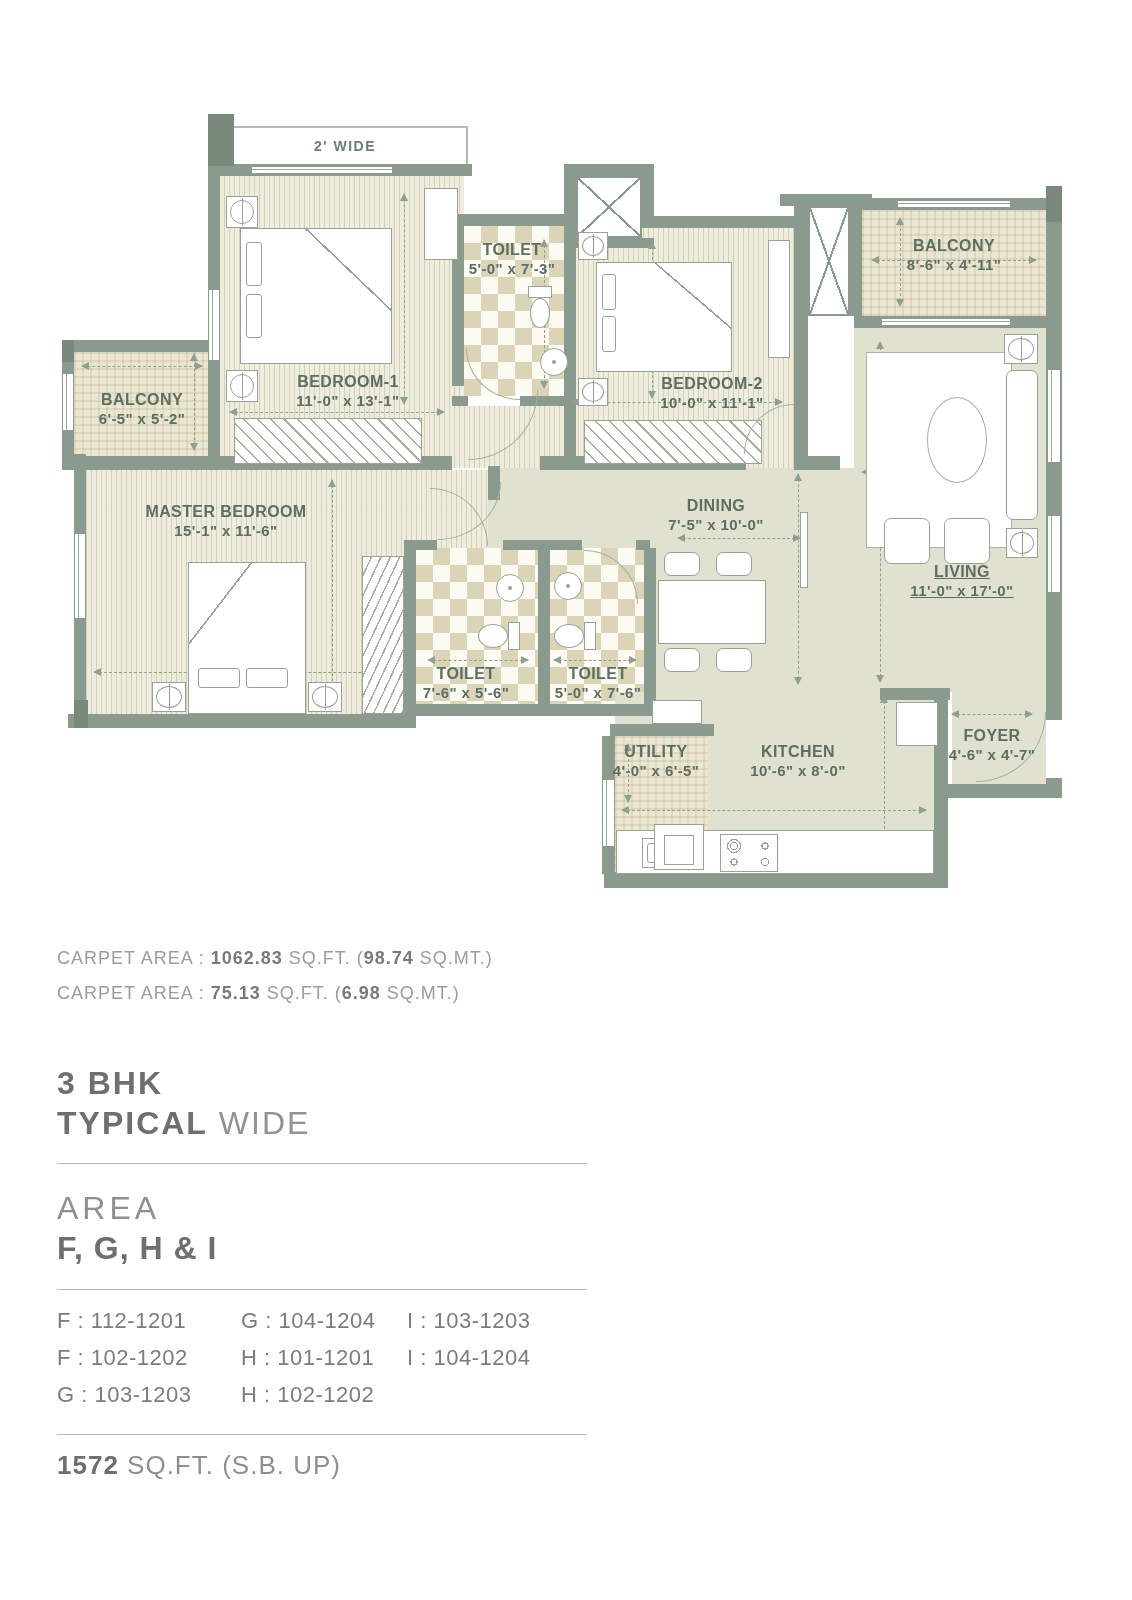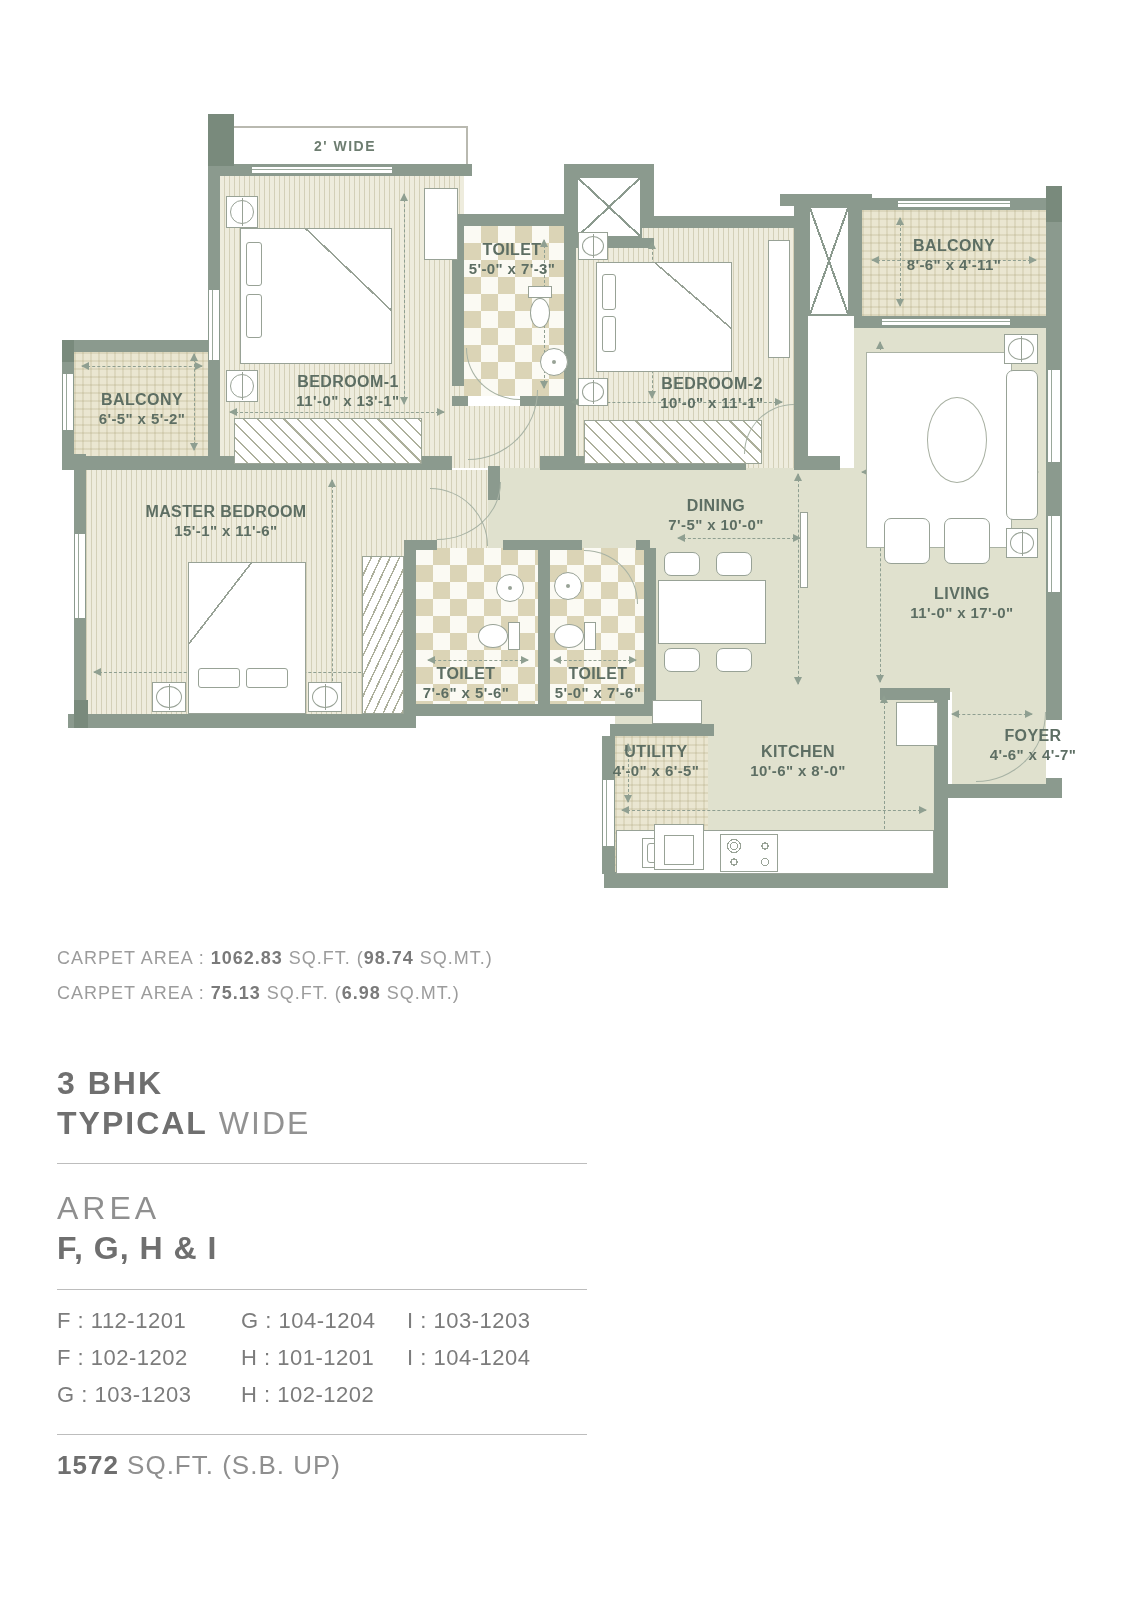--- a/index.html
+++ b/index.html
@@ -275,41 +275,41 @@
     <div class="rd">6'-5" x 5'-2"</div>
   </div>
   <div class="rl" style="left:226px;top:502px;">
     <div class="rn">MASTER BEDROOM</div>
     <div class="rd">15'-1" x 11'-6"</div>
   </div>
   <div class="rl" style="left:716px;top:496px;">
     <div class="rn">DINING</div>
     <div class="rd">7'-5" x 10'-0"</div>
   </div>
-  <div class="rl" style="left:962px;top:584px;">
+  <div class="rl" style="left:962px;top:562px;text-decoration:underline;">
     <div class="rn">LIVING</div>
     <div class="rd">11'-0" x 17'-0"</div>
   </div>
   <div class="rl" style="left:466px;top:664px;">
     <div class="rn">TOILET</div>
     <div class="rd">7'-6" x 5'-6"</div>
   </div>
   <div class="rl" style="left:598px;top:664px;">
     <div class="rn">TOILET</div>
     <div class="rd">5'-0" x 7'-6"</div>
   </div>
   <div class="rl" style="left:656px;top:742px;">
     <div class="rn">UTILITY</div>
     <div class="rd">4'-0" x 6'-5"</div>
   </div>
   <div class="rl" style="left:798px;top:742px;">
     <div class="rn">KITCHEN</div>
     <div class="rd">10'-6" x 8'-0"</div>
   </div>
-  <div class="rl" style="left:1033px;top:726px;">
+  <div class="rl" style="left:992px;top:726px;">
     <div class="rn">FOYER</div>
     <div class="rd">4'-6" x 4'-7"</div>
   </div>
 </div>
 
 <div class="meta" style="top:948px;">
   <span>CARPET AREA : </span><b>1062.83</b><span> SQ.FT. (</span><b>98.74</b><span> SQ.MT.)</span>
 </div>
 <div class="meta" style="top:983px;">
   <span>CARPET AREA : </span><b>75.13</b><span> SQ.FT. (</span><b>6.98</b><span> SQ.MT.)</span>

